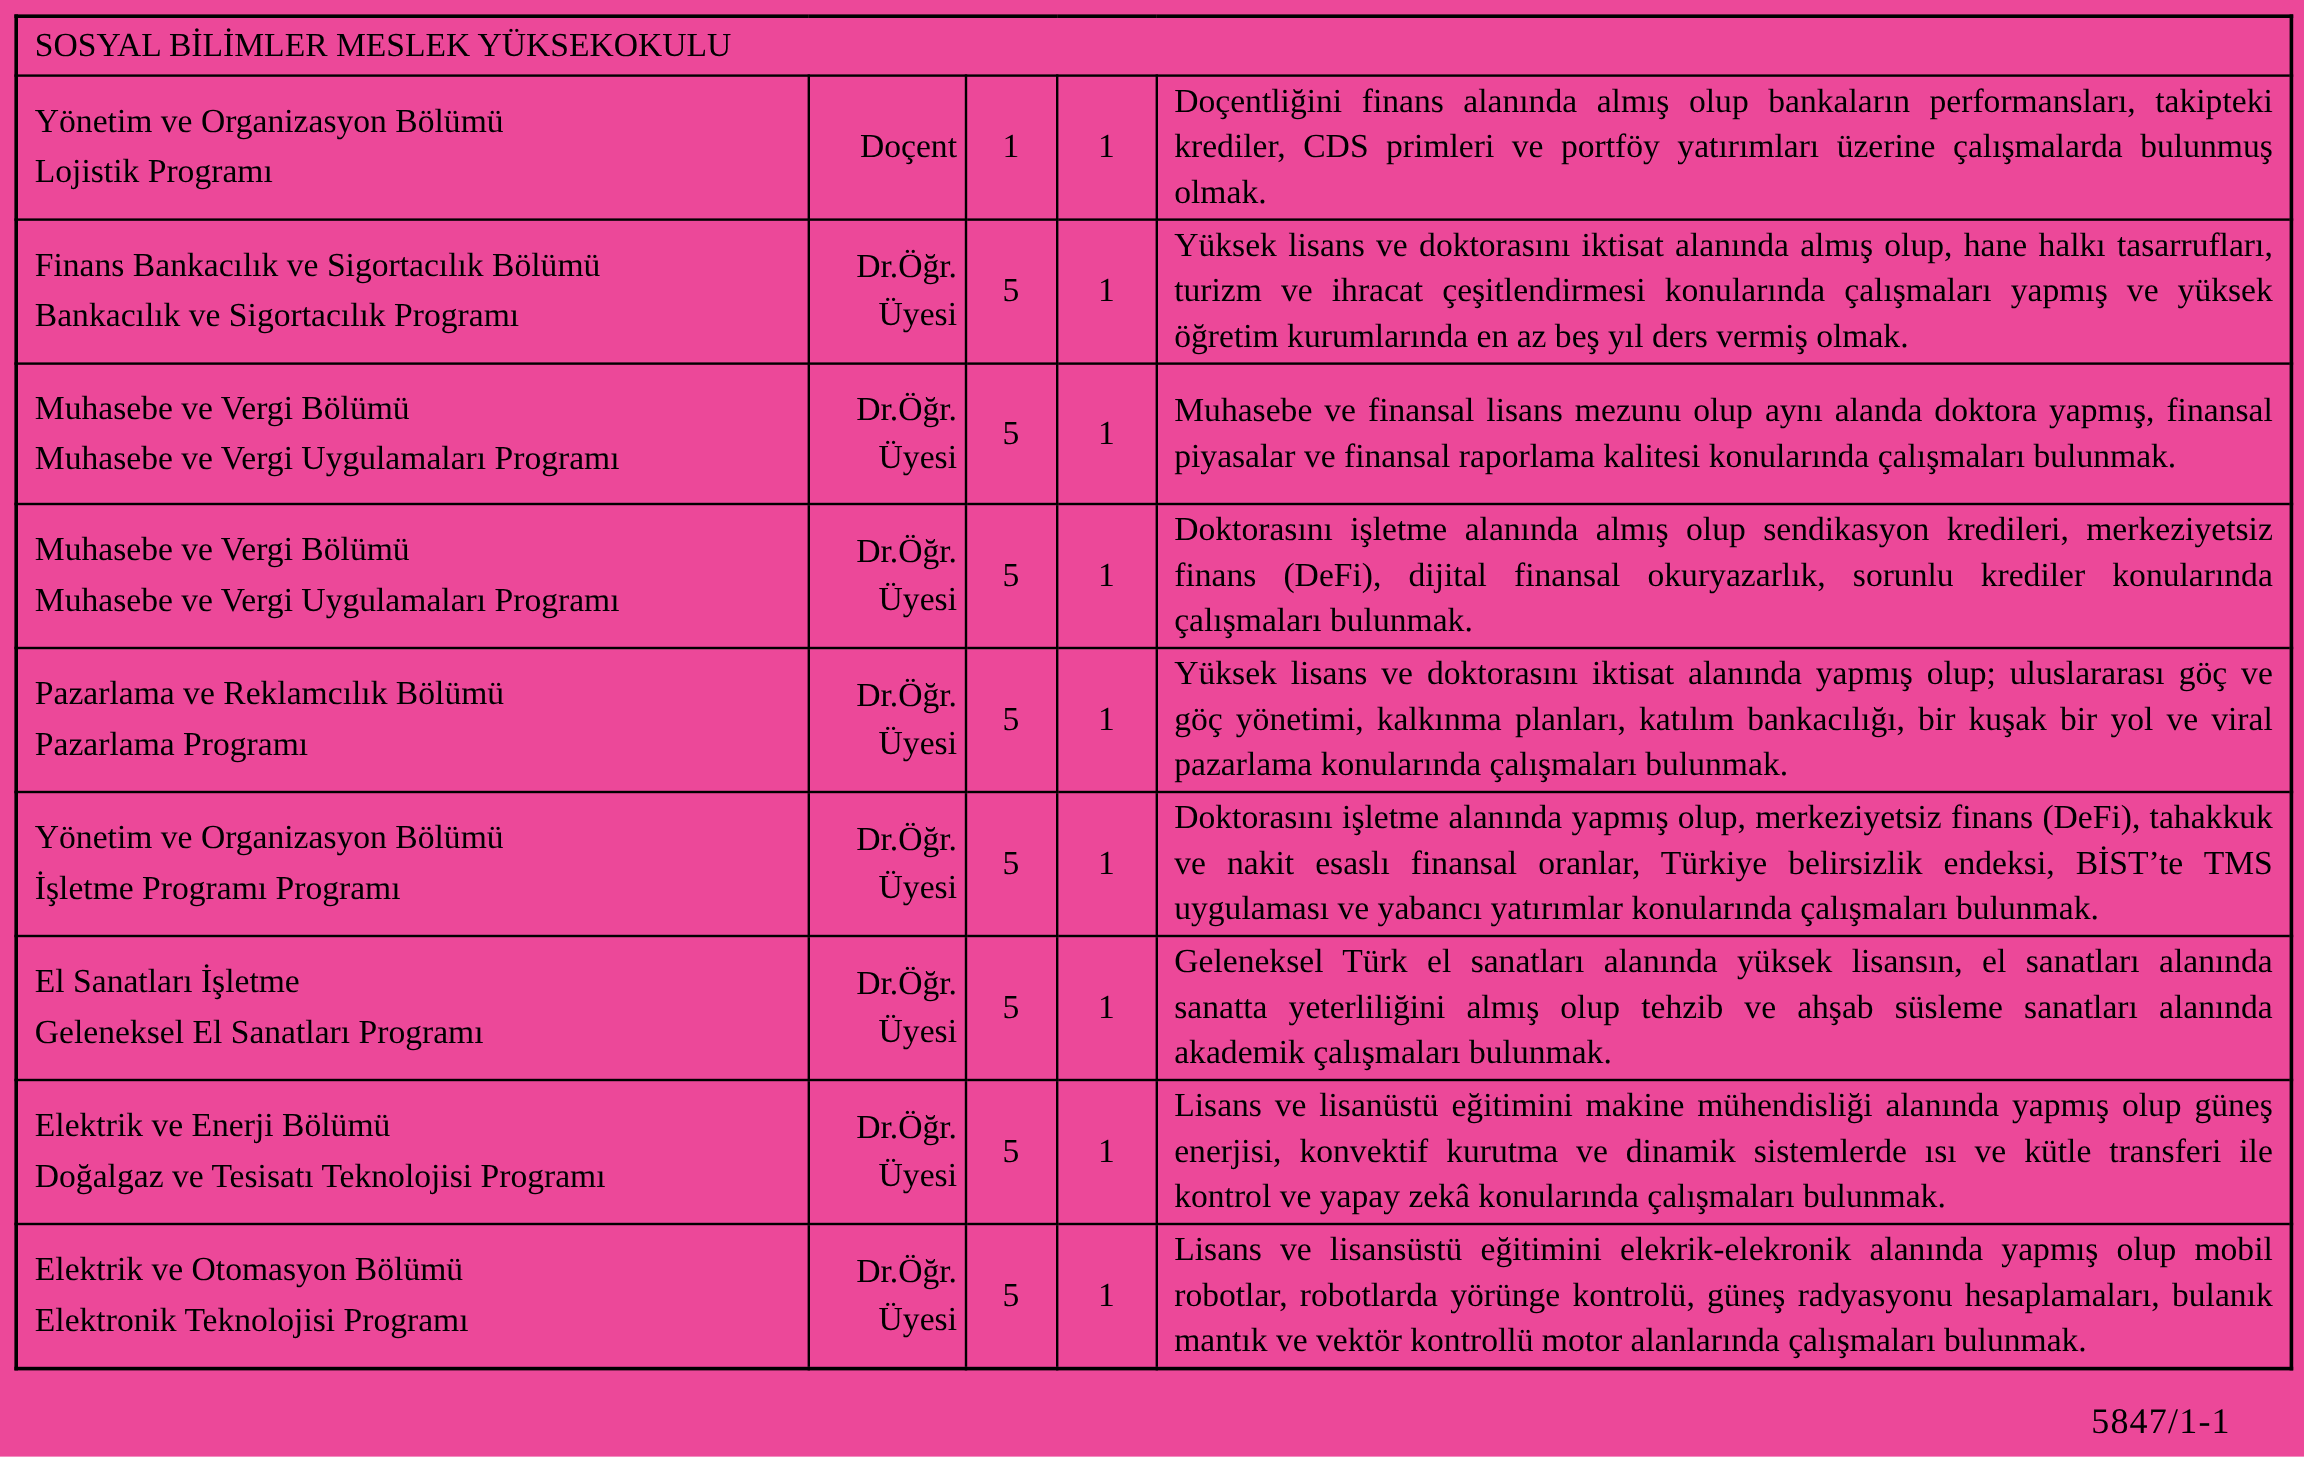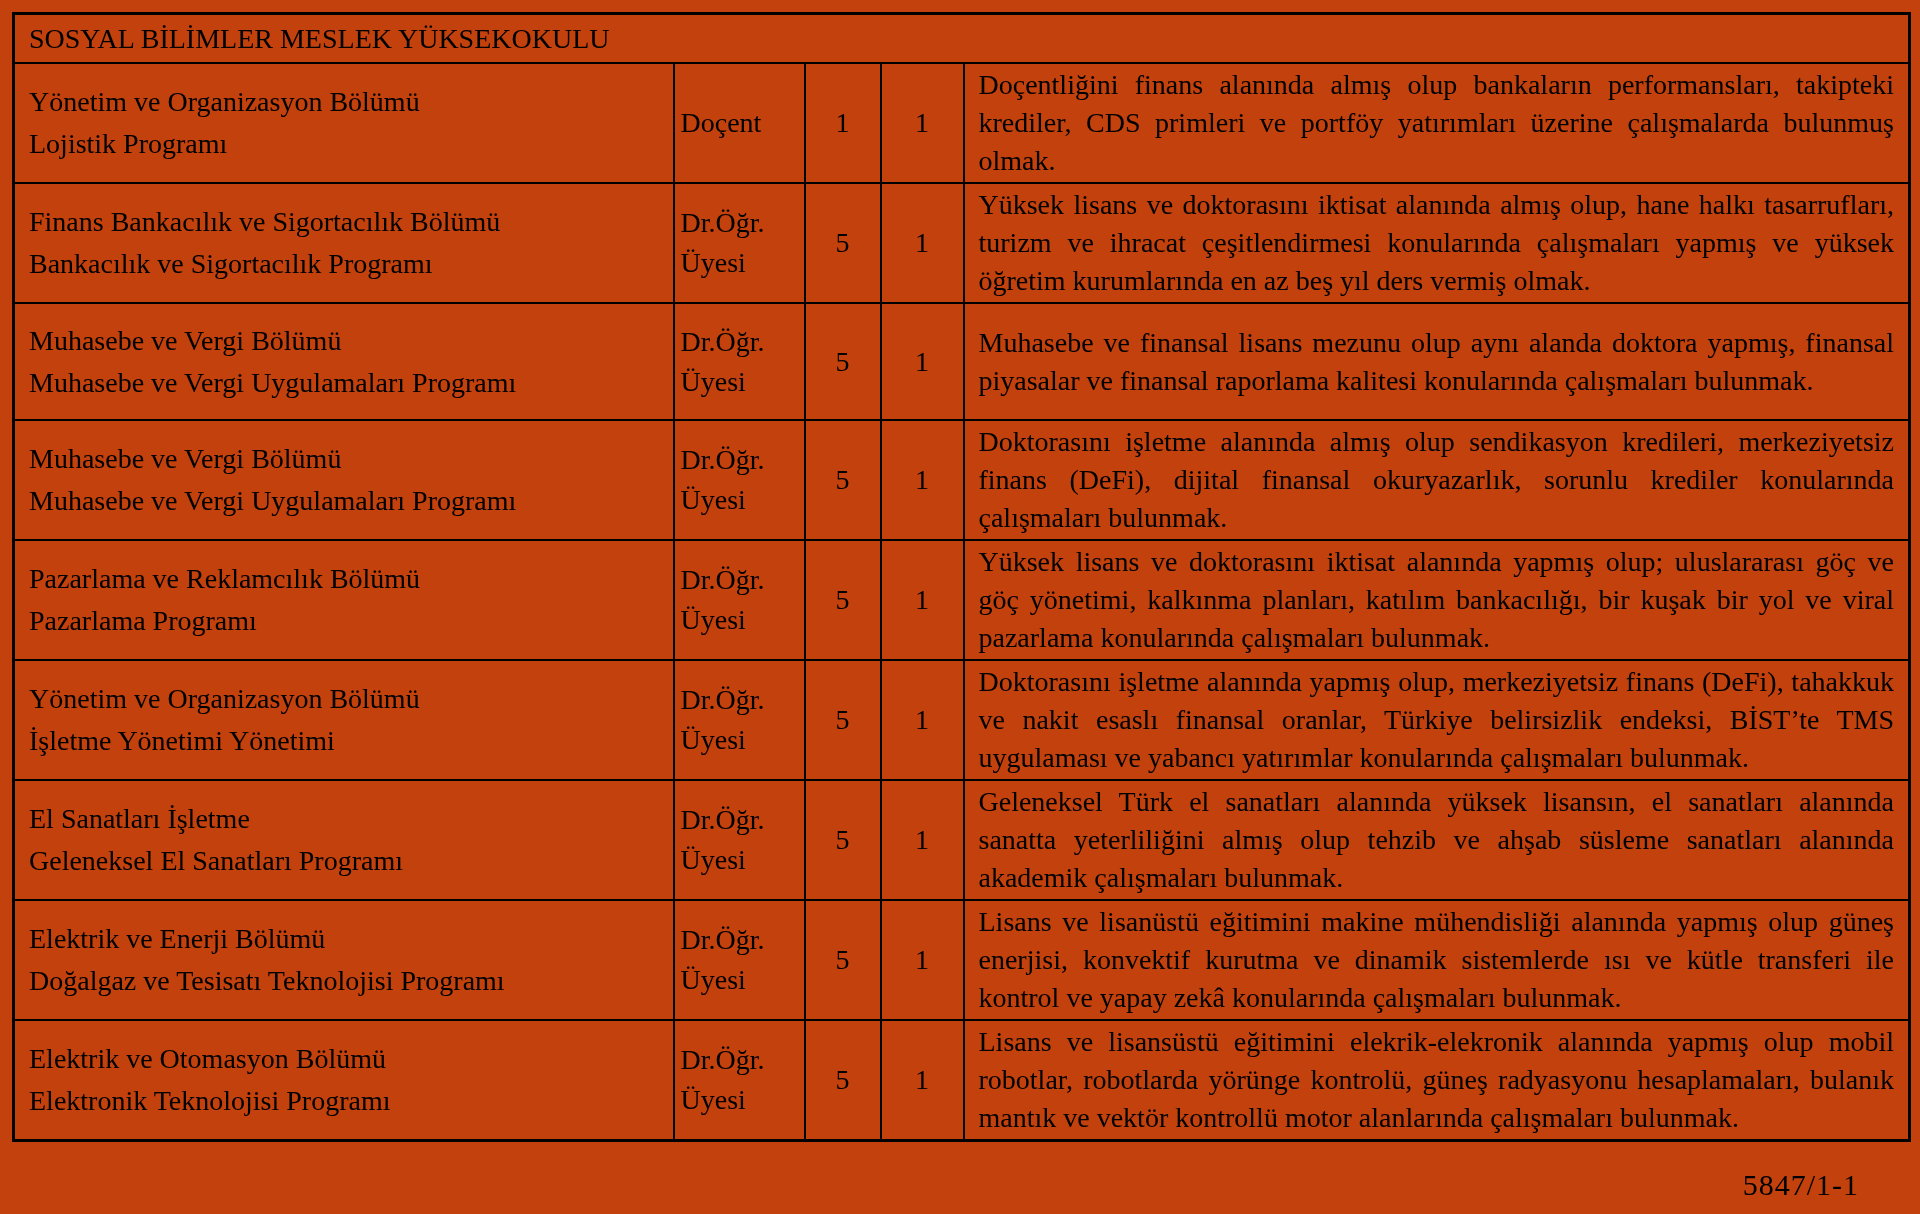--- a/index.html
+++ b/index.html
@@ -6,21 +6,21 @@
     margin: 0;
     padding: 0;
     background: #ffffff;
     font-family: "Liberation Serif", "DejaVu Serif", serif;
     color: #000000;
   }
   .page {
     position: relative;
     width: 1920px;
     height: 1214px;
-    background: #c2410c;
+    background: #ec4899;
     overflow: hidden;
   }
   table.announcement {
     position: absolute;
     left: 12px;
     top: 12px;
     width: 1896px;
     border-collapse: collapse;
     table-layout: fixed;
     border: 3px solid #000000;
@@ -44,21 +44,21 @@
     font-size: 28px;
     padding: 2px 14px;
     white-space: nowrap;
   }
   tr.data-row { height: 117px; }
   td.dept {
     text-align: left;
     line-height: 42px;
   }
   td.title-cell {
-    text-align: left;
+    text-align: right;
     line-height: 40px;
     padding: 2px 6px;
   }
   td.num {
     text-align: center;
     padding: 2px 4px;
   }
   td.desc {
     text-align: justify;
     line-height: 38px;
@@ -140,21 +140,21 @@
       </td>
       <td class="title-cell">Dr.Öğr. Üyesi</td>
       <td class="num">5</td>
       <td class="num">1</td>
       <td class="desc">Yüksek lisans ve doktorasını iktisat alanında yapmış olup; uluslararası göç ve göç yönetimi, kalkınma planları, katılım bankacılığı, bir kuşak bir yol ve viral pazarlama konularında çalışmaları bulunmak.</td>
     </tr>
 
     <tr class="data-row">
       <td class="dept">
         <div>Yönetim ve Organizasyon Bölümü</div>
-        <div>İşletme Yönetimi Yönetimi</div>
+        <div>İşletme Programı Programı</div>
       </td>
       <td class="title-cell">Dr.Öğr. Üyesi</td>
       <td class="num">5</td>
       <td class="num">1</td>
       <td class="desc">Doktorasını işletme alanında yapmış olup, merkeziyetsiz finans (DeFi), tahakkuk ve nakit esaslı finansal oranlar, Türkiye belirsizlik endeksi, BİST’te TMS uygulaması ve yabancı yatırımlar konularında çalışmaları bulunmak.</td>
     </tr>
 
 
     <tr class="data-row">
       <td class="dept">

